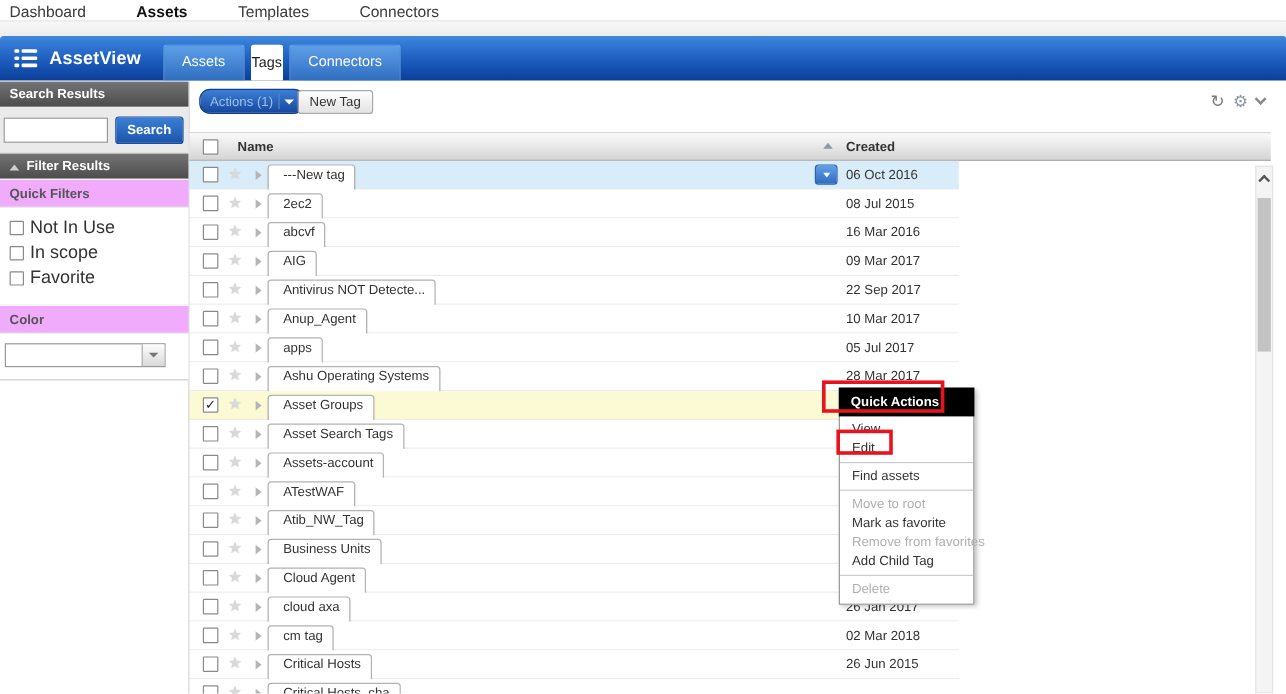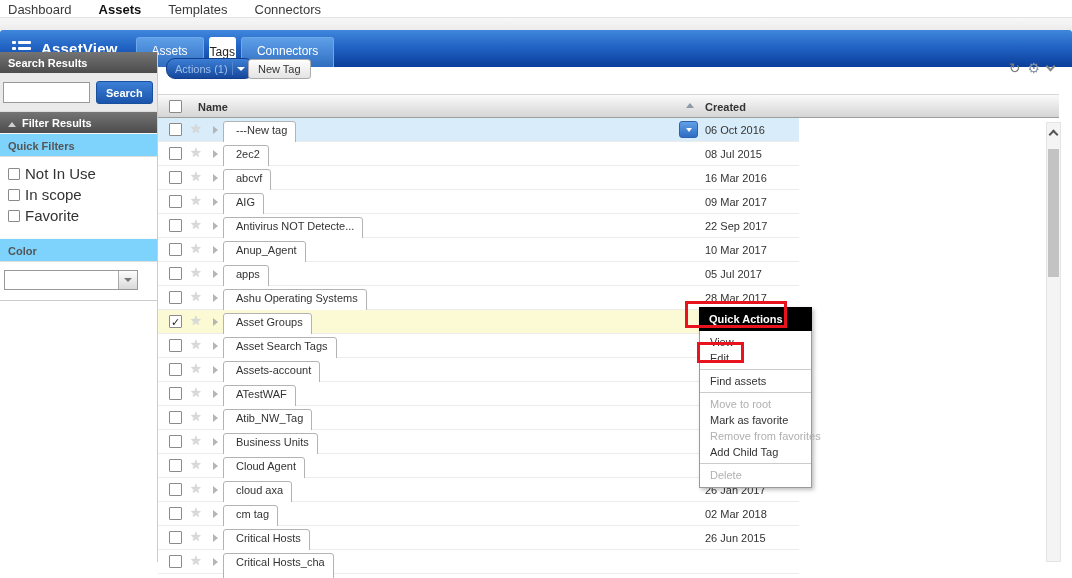--- a/index.html
+++ b/index.html
@@ -1,55 +1,55 @@
 <!DOCTYPE html>
 <html><head>
 <meta charset="utf-8">
 <style>
   * { margin:0; padding:0; box-sizing:border-box; }
   html,body { width:1072px; height:578px; overflow:hidden; background:#fff;
     font-family:"Liberation Sans", sans-serif; color:#333; }
   .stage { position:relative; width:1072px; height:578px; overflow:hidden; }
 
   
-  .top-nav { height:17px; display:flex; gap:27px; align-items:center; padding:2px 0 0 8px; }
+  .top-nav { height:17px; display:flex; gap:42px; align-items:center; padding:2px 0 0 8px; }
   .nav-item { font-size:13px; color:#3a3a3a; cursor:pointer; }
   .nav-item.active { font-weight:bold; color:#111; }
   .nav-strip { height:13px; background:linear-gradient(#f7f7f7,#ececec); border-top:1px solid #e3e3e3; }
 
   
   .app-bar { height:37px; background:linear-gradient(180deg,#3f87dd 0%,#2264c4 45%,#0a3e9b 100%);
     display:flex; align-items:center; position:relative; border-radius:3px 3px 0 0; }
   .burger { display:inline-flex; flex-direction:column; gap:3px; margin:0 10px 0 12px; cursor:pointer; }
   .burger .rowi { display:flex; gap:2px; }
   .burger .dot { width:4px; height:3px; background:#fff; border-radius:1px; }
   .burger .bar { width:13px; height:3px; background:#fff; border-radius:1px; }
   .brand { color:#fff; font-size:15px; font-weight:bold; margin-right:18px; letter-spacing:.2px; }
   .tabs { display:flex; gap:5px; align-self:flex-end; }
   .tab { font-size:12px; color:#fff; padding:6px 15px 7px; cursor:pointer;
     background:linear-gradient(#5e9fe8,#2f6ec0); border:1px solid #6da7e8; border-bottom:none;
     border-radius:3px 3px 0 0; }
   .tab.active { background:#fff; color:#222; border-color:#fff; padding:7px 0 8px; font-weight:normal; }
 
   
-  .content { position:absolute; top:52px; left:0; width:1072px; height:510px; display:flex; }
+  .content { position:absolute; top:68px; left:0; width:1072px; height:510px; display:flex; }
   .sidebar { width:158px; border-right:1px solid #ccc; background:#fff; }
   .main { position:relative; flex:1; }
 
   
   .sb-header { background:linear-gradient(#747474,#4c4c4c); color:#fff; font-size:11px; font-weight:bold;
     padding:5px 8px; height:21px; }
   .sb-search { background:#eaeaea; padding:9px 2px 8px 3px; height:39px; display:flex; gap:6px; align-items:center;
     border-bottom:1px solid #dcdcdc; }
   .sb-search input { width:87px; height:21px; border:1px solid #999; font-size:11px; padding:0 4px; background:#fff; }
   .btn-search { height:23px; padding:0 9px; font-size:11px; font-weight:bold; color:#fff; cursor:pointer;
     background:linear-gradient(#3c7fd6,#1b55ab); border:1px solid #184f9f; border-radius:3px; }
   .sb-caret-up { display:inline-block; width:0; height:0; border-left:4px solid transparent;
     border-right:4px solid transparent; border-bottom:5px solid #cfcfcf; margin-right:6px; }
-  .sb-label { background:#7dd3fc; color:#555; font-size:11px; font-weight:bold; padding:6px 8px; height:24px;
+  .sb-label { background:#f0abfc; color:#555; font-size:11px; font-weight:bold; padding:6px 8px; height:24px;
     border-bottom:1px solid #dedede; border-top:1px solid #f8f8f8; }
   .sb-checks { background:#fff; padding:8px 8px 10px; }
   .check-row { display:flex; align-items:center; gap:5px; margin-bottom:4px; cursor:pointer; }
   .check-box { width:12px; height:12px; border:1px solid #8a8a8a; background:#fff; border-radius:1px; flex:none; }
   .check-label { font-size:15px; color:#333; }
   .sb-color { background:#fff; padding:8px 4px 10px; border-bottom:1px solid #ccc; }
   .color-select { width:134px; height:20px; border:1px solid #999; background:#fff; position:relative; cursor:pointer; }
   .color-select .dd-btn { position:absolute; right:0; top:0; width:19px; height:18px;
     background:linear-gradient(#fdfdfd,#d9d9d9); border-left:1px solid #aaa; }
   .tri-down-sm { position:absolute; left:5px; top:7px; width:0; height:0; border-left:4px solid transparent;

